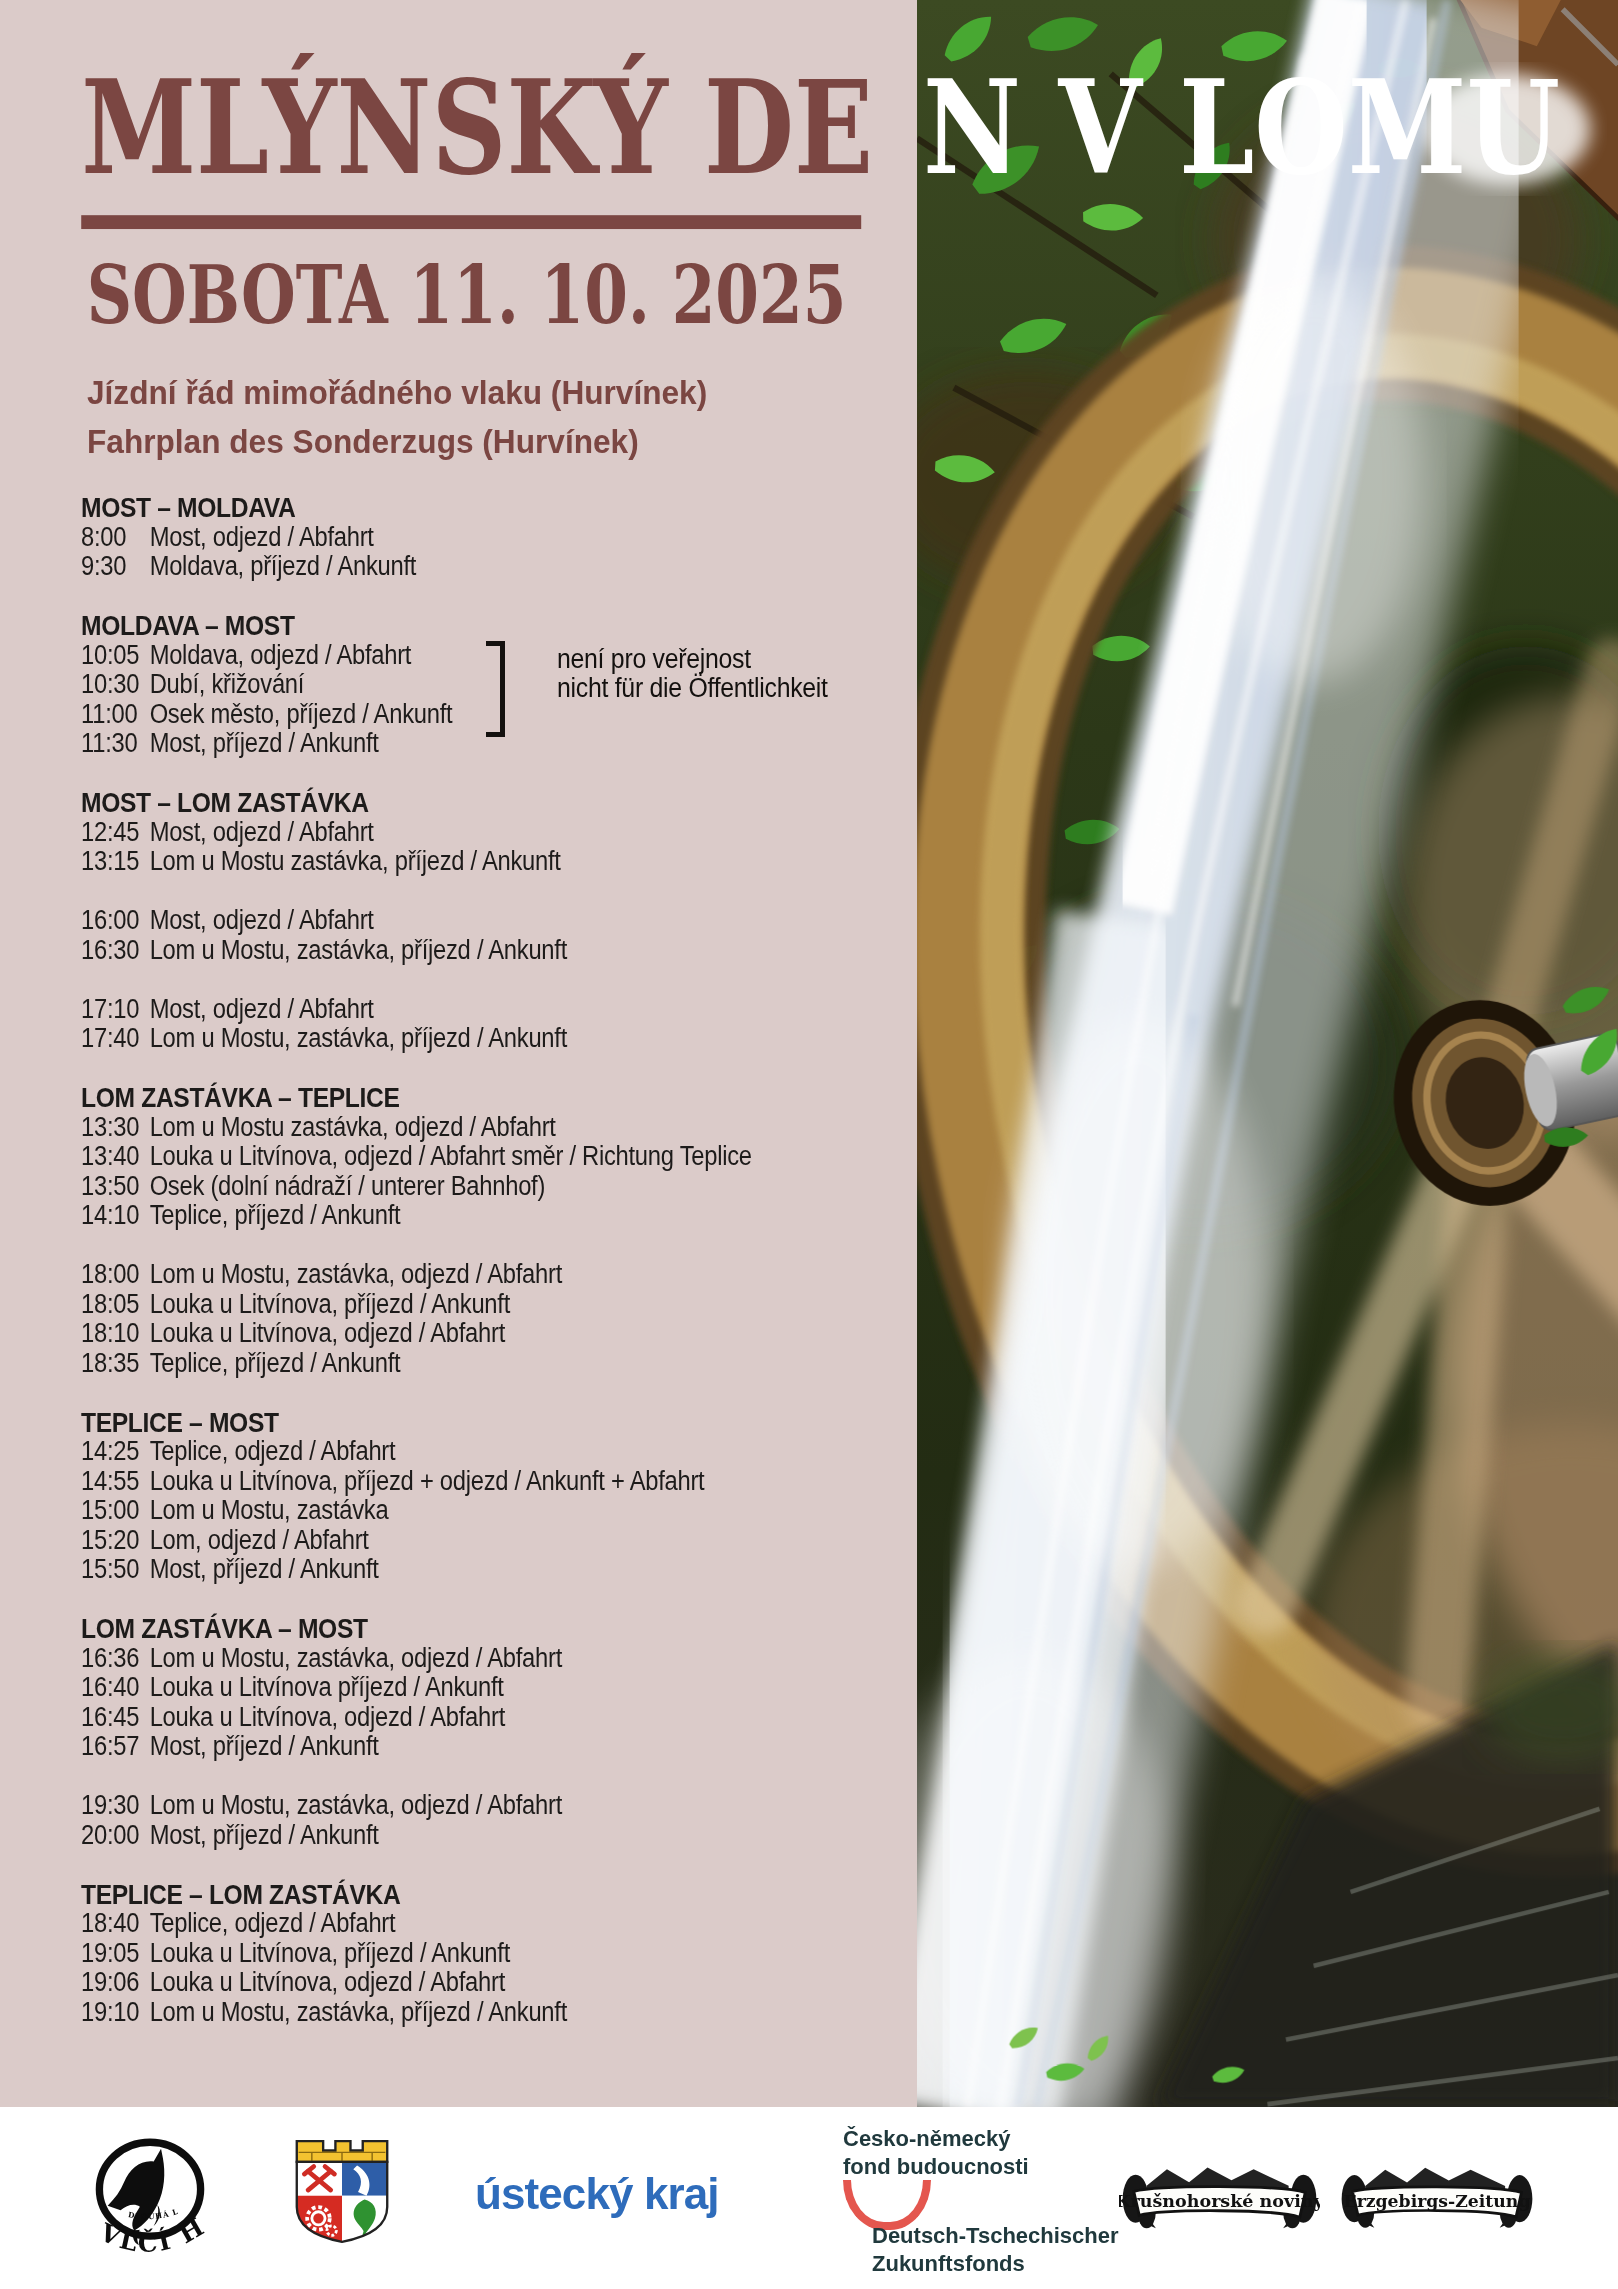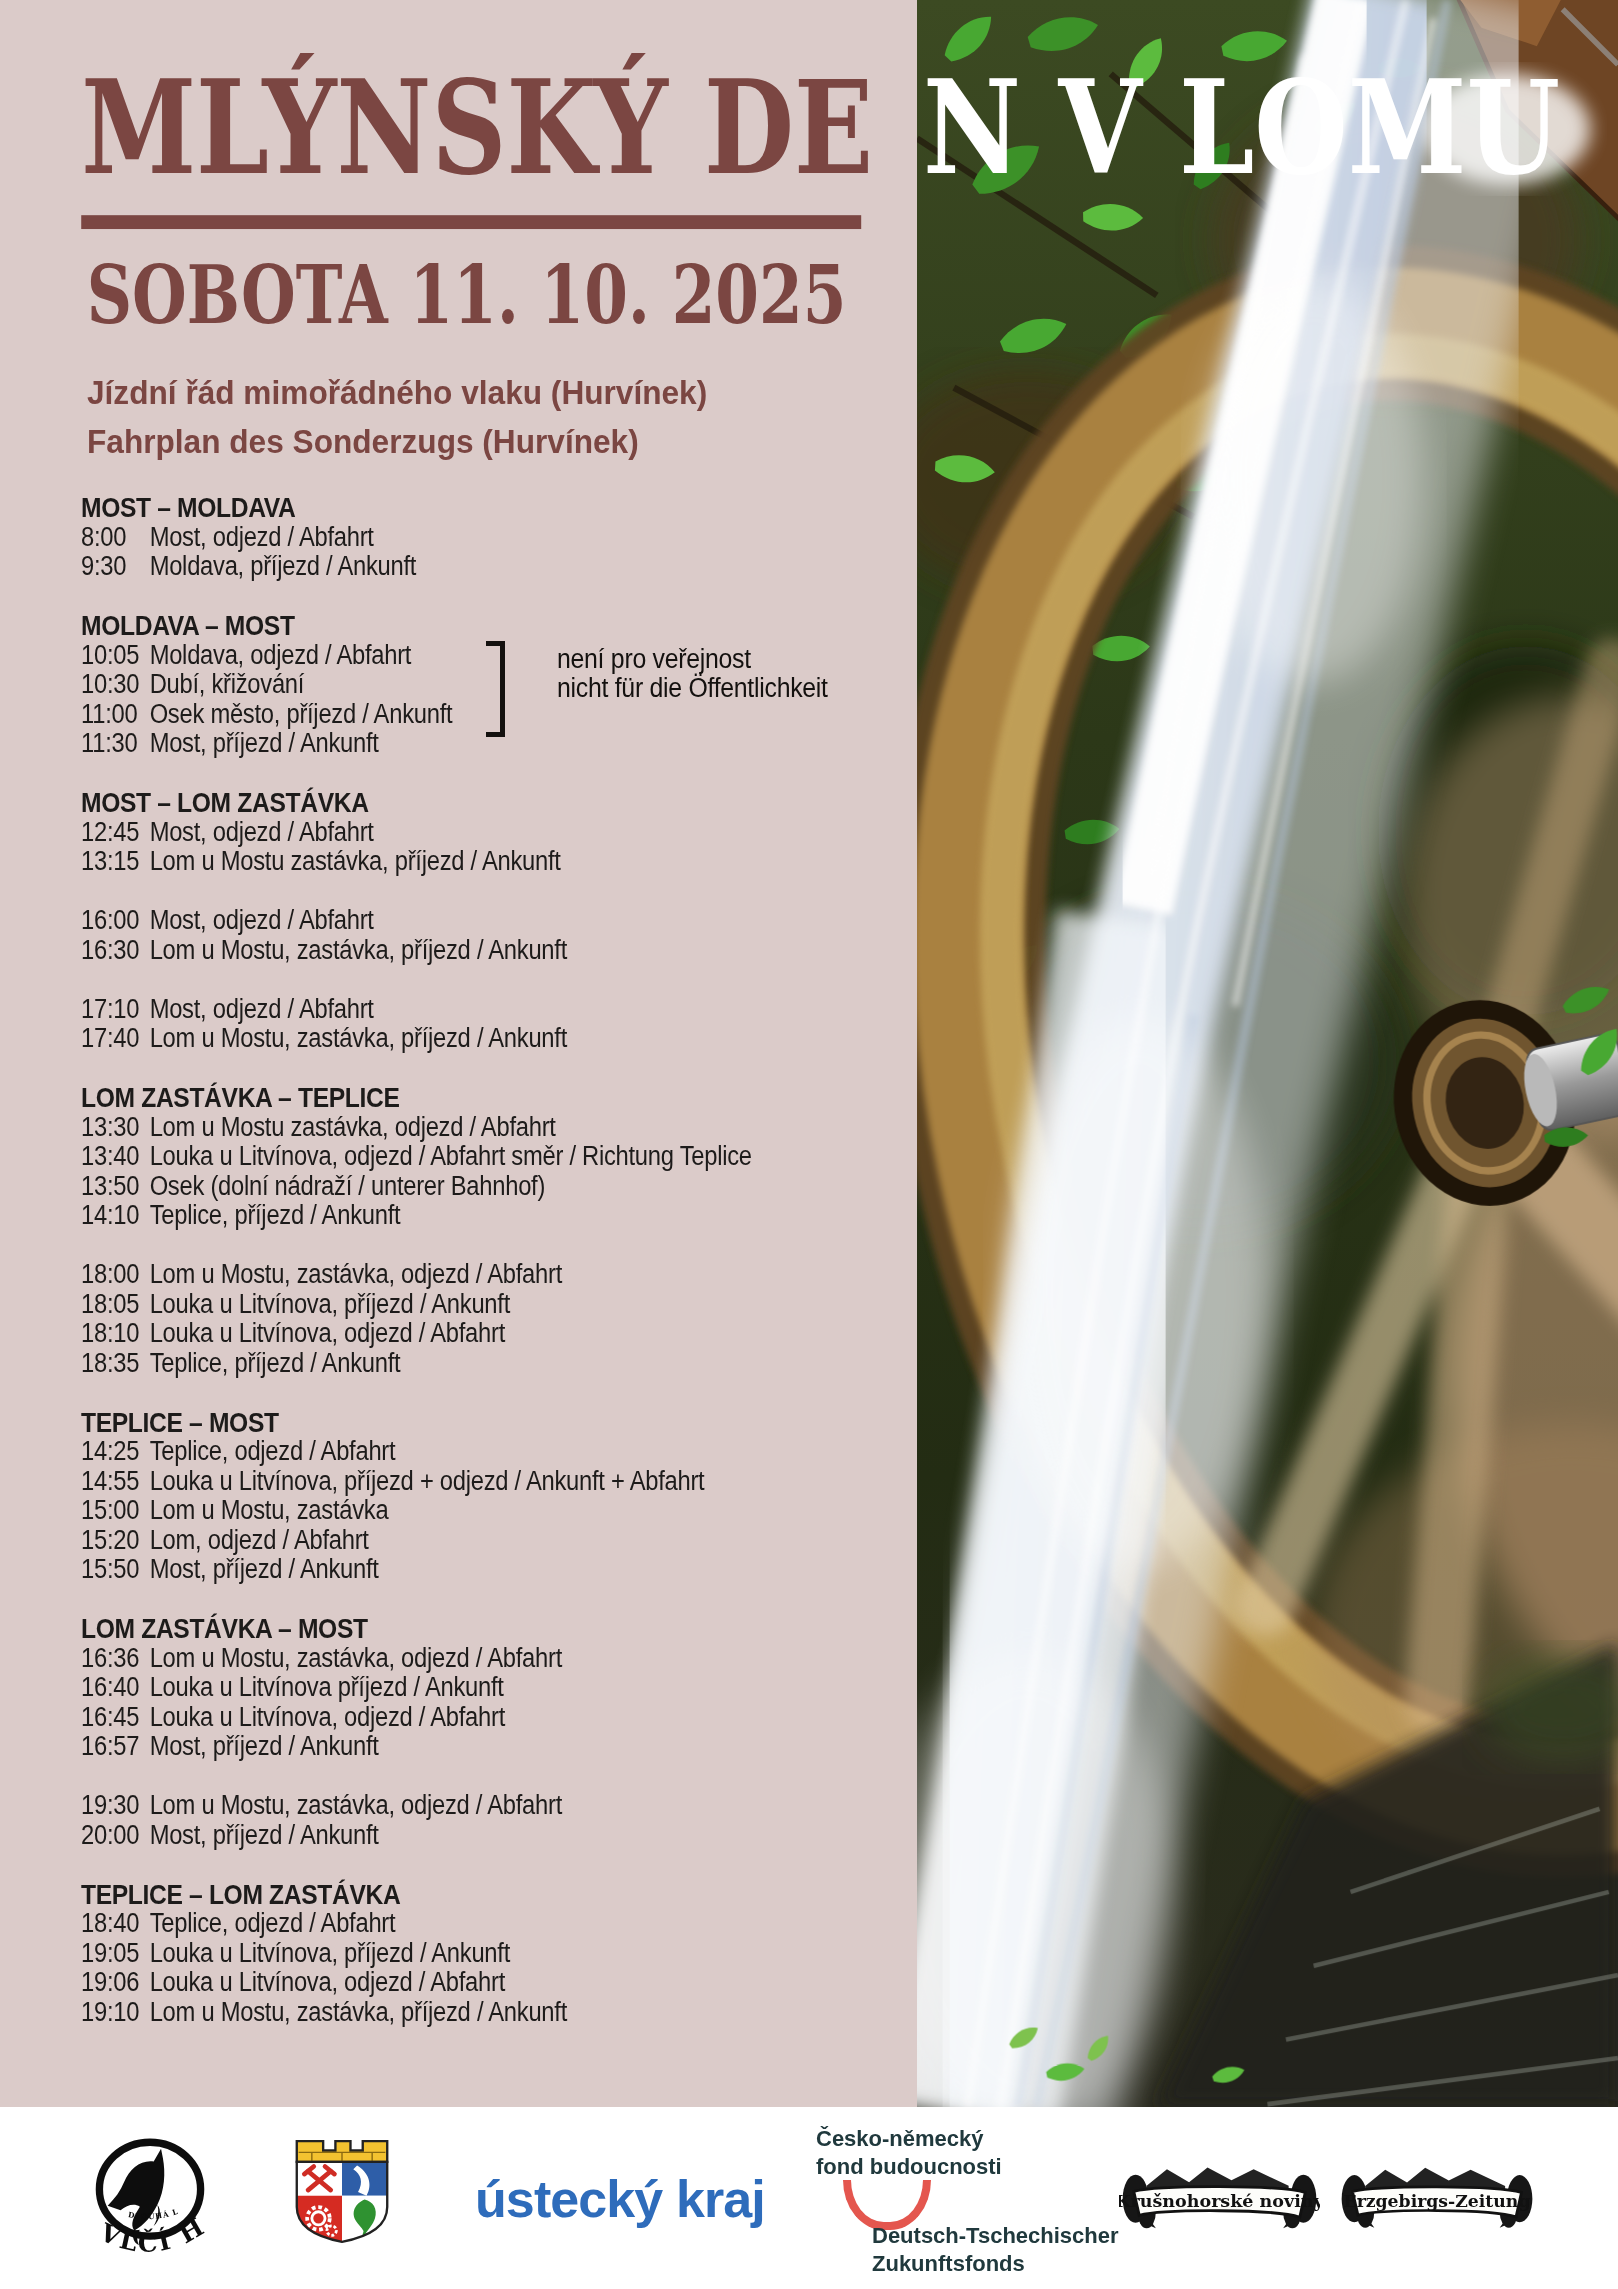--- a/index.html
+++ b/index.html
@@ -17,23 +17,23 @@
   .tt-section:first-child{margin-top:0;}
   .tt-heading{height:29.5px;line-height:29.5px;font-size:28px;font-weight:bold;letter-spacing:-0.4px;white-space:nowrap;}
   .tt-row{height:29.5px;line-height:29.5px;font-size:27px;letter-spacing:-0.3px;white-space:nowrap;}
   .tt-blank{height:29.5px;}
   .tt-time{display:inline-block;width:78px;}
   .note-bracket{position:absolute;left:486px;top:641px;width:14px;height:86px;
     border-top:5.5px solid #14110f;border-right:5.5px solid #14110f;border-bottom:5.5px solid #14110f;}
   .note-text{position:absolute;left:557px;top:645px;font-size:27px;line-height:29px;
     letter-spacing:-0.3px;color:#14110f;transform:scaleX(0.92);transform-origin:0 0;white-space:nowrap;}
   .footer-logo{position:absolute;}
-  .uk-text{position:absolute;left:475px;top:2169px;font-size:52px;font-weight:bold;
+  .uk-text{position:absolute;left:475px;top:2169px;font-size:44px;font-weight:bold;
     color:#2e6cbb;letter-spacing:-0.9px;white-space:nowrap;}
-  .fond{position:absolute;left:816px;top:2125px;color:#20393d;font-size:22px;line-height:28px;
+  .fond{position:absolute;left:843px;top:2125px;color:#20393d;font-size:22px;line-height:28px;
     font-weight:600;white-space:nowrap;}
   .fond-u{position:absolute;left:843px;top:2180px;width:72px;height:42px;
     border:8.3px solid #e4564e;border-top:none;border-radius:0 0 44px 44px / 0 0 54px 54px;}
   .fond-de{position:absolute;left:872px;top:2222px;color:#20393d;font-size:22px;line-height:28px;
     font-weight:600;white-space:nowrap;}
   svg text{font-family:"DejaVu Serif","Liberation Serif",serif;}
 </style>
 </head>
 <body>
 

